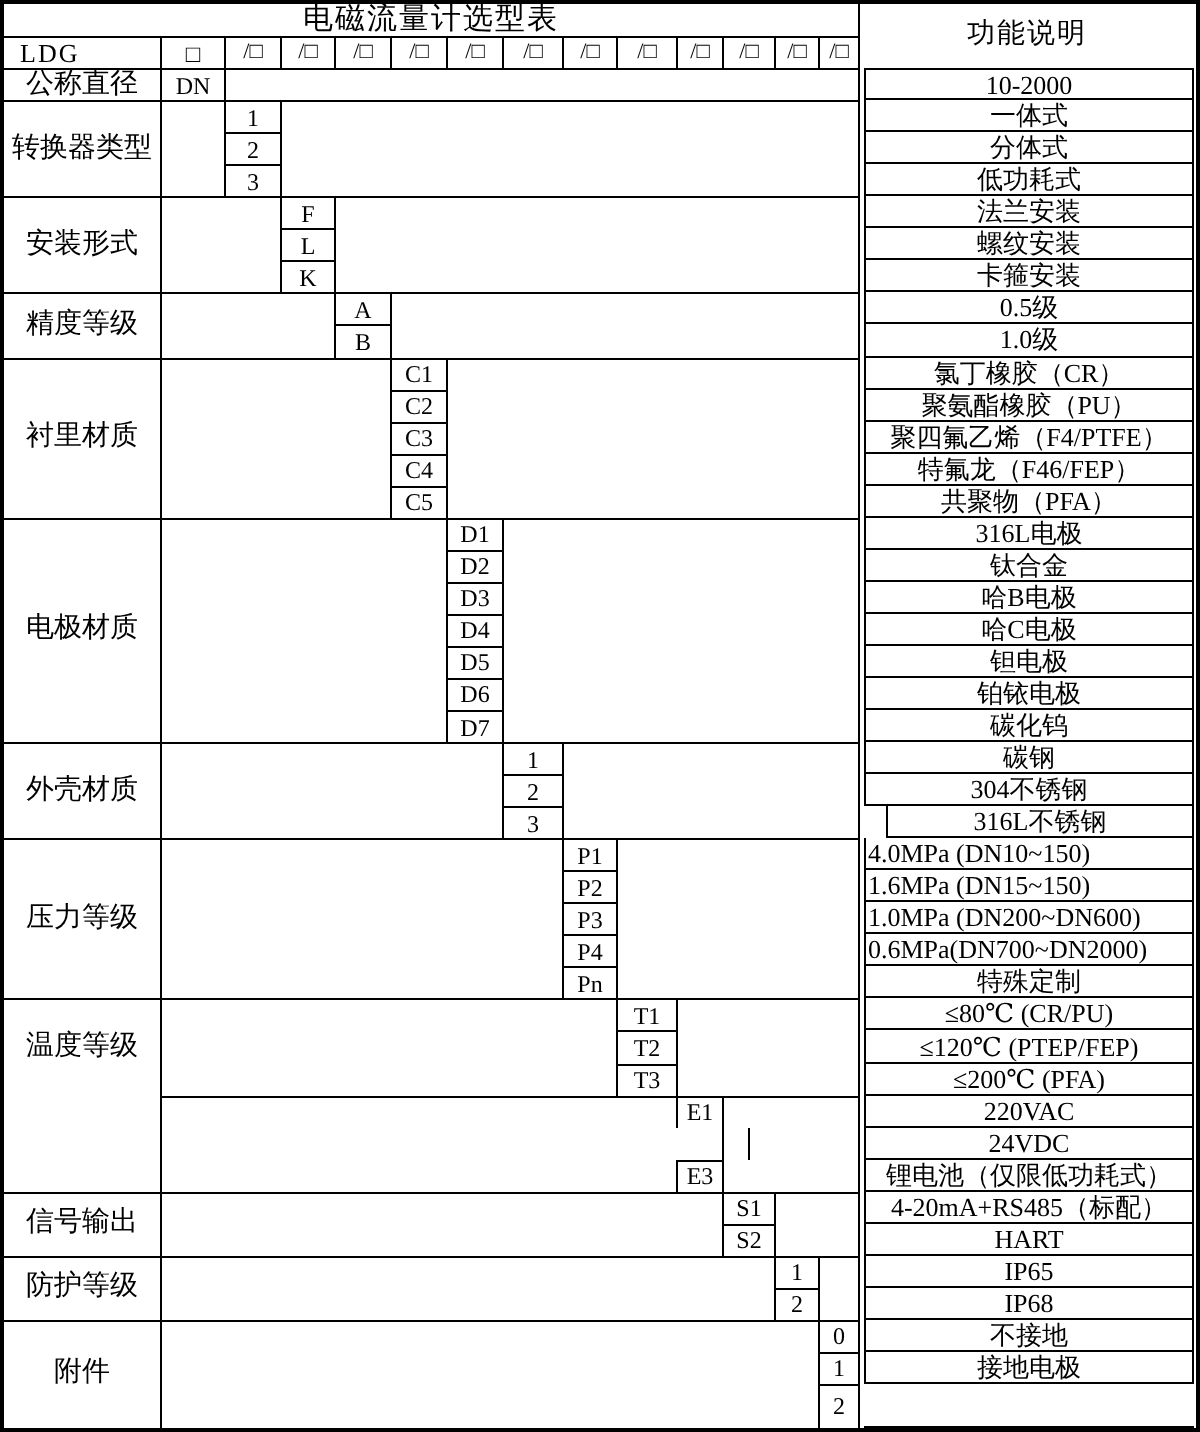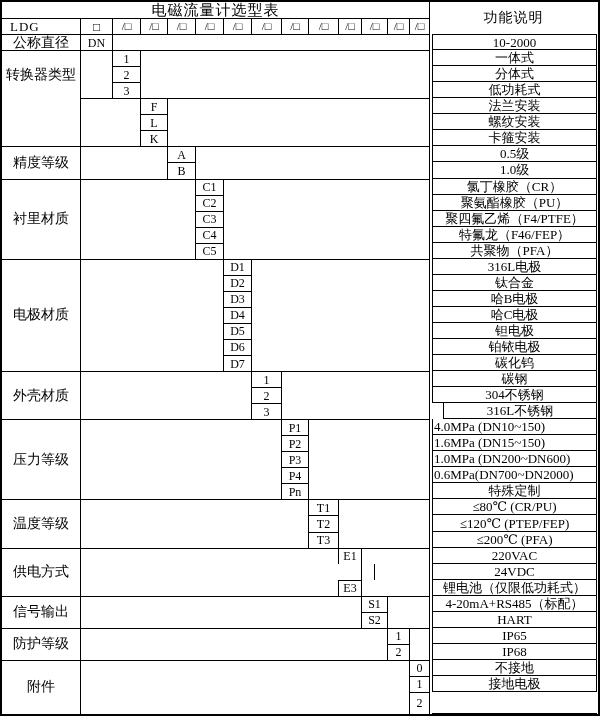--- a/index.html
+++ b/index.html
@@ -72,20 +72,21 @@
       <div class="cell bt bl" style="grid-area: 3 / 3 / 4 / 15;"></div>
       <div class="cell bt label" style="grid-area: 4 / 1 / 7 / 2;">转换器类型</div>
       <div class="cell bt bl" style="grid-area: 4 / 2 / 7 / 3;"></div>
       <div class="cell bt bl code" style="grid-area: 4 / 3 / 5 / 4;">1</div>
       <div class="cell fn" style="grid-area: 4 / 15 / 5 / 16;">一体式</div>
       <div class="cell bt bl code" style="grid-area: 5 / 3 / 6 / 4;">2</div>
       <div class="cell fn" style="grid-area: 5 / 15 / 6 / 16;">分体式</div>
       <div class="cell bt bl code" style="grid-area: 6 / 3 / 7 / 4;">3</div>
       <div class="cell fn" style="grid-area: 6 / 15 / 7 / 16;">低功耗式</div>
       <div class="cell bt bl" style="grid-area: 4 / 4 / 7 / 15;"></div>
+      <div class="cell bt label" style="grid-area: 7 / 1 / 10 / 2;">安装形式</div>
       <div class="cell bt bl" style="grid-area: 7 / 2 / 10 / 4;"></div>
       <div class="cell bt bl code" style="grid-area: 7 / 4 / 8 / 5;">F</div>
       <div class="cell fn" style="grid-area: 7 / 15 / 8 / 16;">法兰安装</div>
       <div class="cell bt bl code" style="grid-area: 8 / 4 / 9 / 5;">L</div>
       <div class="cell fn" style="grid-area: 8 / 15 / 9 / 16;">螺纹安装</div>
       <div class="cell bt bl code" style="grid-area: 9 / 4 / 10 / 5;">K</div>
       <div class="cell fn" style="grid-area: 9 / 15 / 10 / 16;">卡箍安装</div>
       <div class="cell bt bl" style="grid-area: 7 / 5 / 10 / 15;"></div>
       <div class="cell bt label" style="grid-area: 10 / 1 / 12 / 2;">精度等级</div>
       <div class="cell bt bl" style="grid-area: 10 / 2 / 12 / 5;"></div>
@@ -148,21 +149,20 @@
       <div class="cell bt bl" style="grid-area: 27 / 10 / 32 / 15;"></div>
       <div class="cell bt label" style="grid-area: 32 / 1 / 35 / 2;">温度等级</div>
       <div class="cell bt bl" style="grid-area: 32 / 2 / 35 / 10;"></div>
       <div class="cell bt bl code" style="grid-area: 32 / 10 / 33 / 11;">T1</div>
       <div class="cell fn" style="grid-area: 32 / 15 / 33 / 16;">≤80℃ (CR/PU)</div>
       <div class="cell bt bl code" style="grid-area: 33 / 10 / 34 / 11;">T2</div>
       <div class="cell fn" style="grid-area: 33 / 15 / 34 / 16;">≤120℃ (PTEP/FEP)</div>
       <div class="cell bt bl code" style="grid-area: 34 / 10 / 35 / 11;">T3</div>
       <div class="cell fn" style="grid-area: 34 / 15 / 35 / 16;">≤200℃ (PFA)</div>
       <div class="cell bt bl" style="grid-area: 32 / 11 / 35 / 15;"></div>
-      <div class="cell bt label" style="grid-area: 35 / 1 / 38 / 2;">供电方式</div>
       <div class="cell bt bl" style="grid-area: 35 / 2 / 38 / 11;"></div>
       <div class="cell bt bl code" style="grid-area: 35 / 11 / 36 / 12;">E1</div>
       <div class="cell fn" style="grid-area: 35 / 15 / 36 / 16;">220VAC</div>
       <div class="cell bt bl code" style="grid-area: 36 / 11 / 37 / 12; margin-left: 36px;">E2</div>
       <div class="cell fn" style="grid-area: 36 / 15 / 37 / 16;">24VDC</div>
       <div class="cell bt bl code" style="grid-area: 37 / 11 / 38 / 12;">E3</div>
       <div class="cell fn" style="grid-area: 37 / 15 / 38 / 16;">锂电池（仅限低功耗式）</div>
       <div class="cell bt bl" style="grid-area: 35 / 12 / 38 / 15;"></div>
       <div class="cell bt label" style="grid-area: 38 / 1 / 40 / 2;">信号输出</div>
       <div class="cell bt bl" style="grid-area: 38 / 2 / 40 / 12;"></div>

